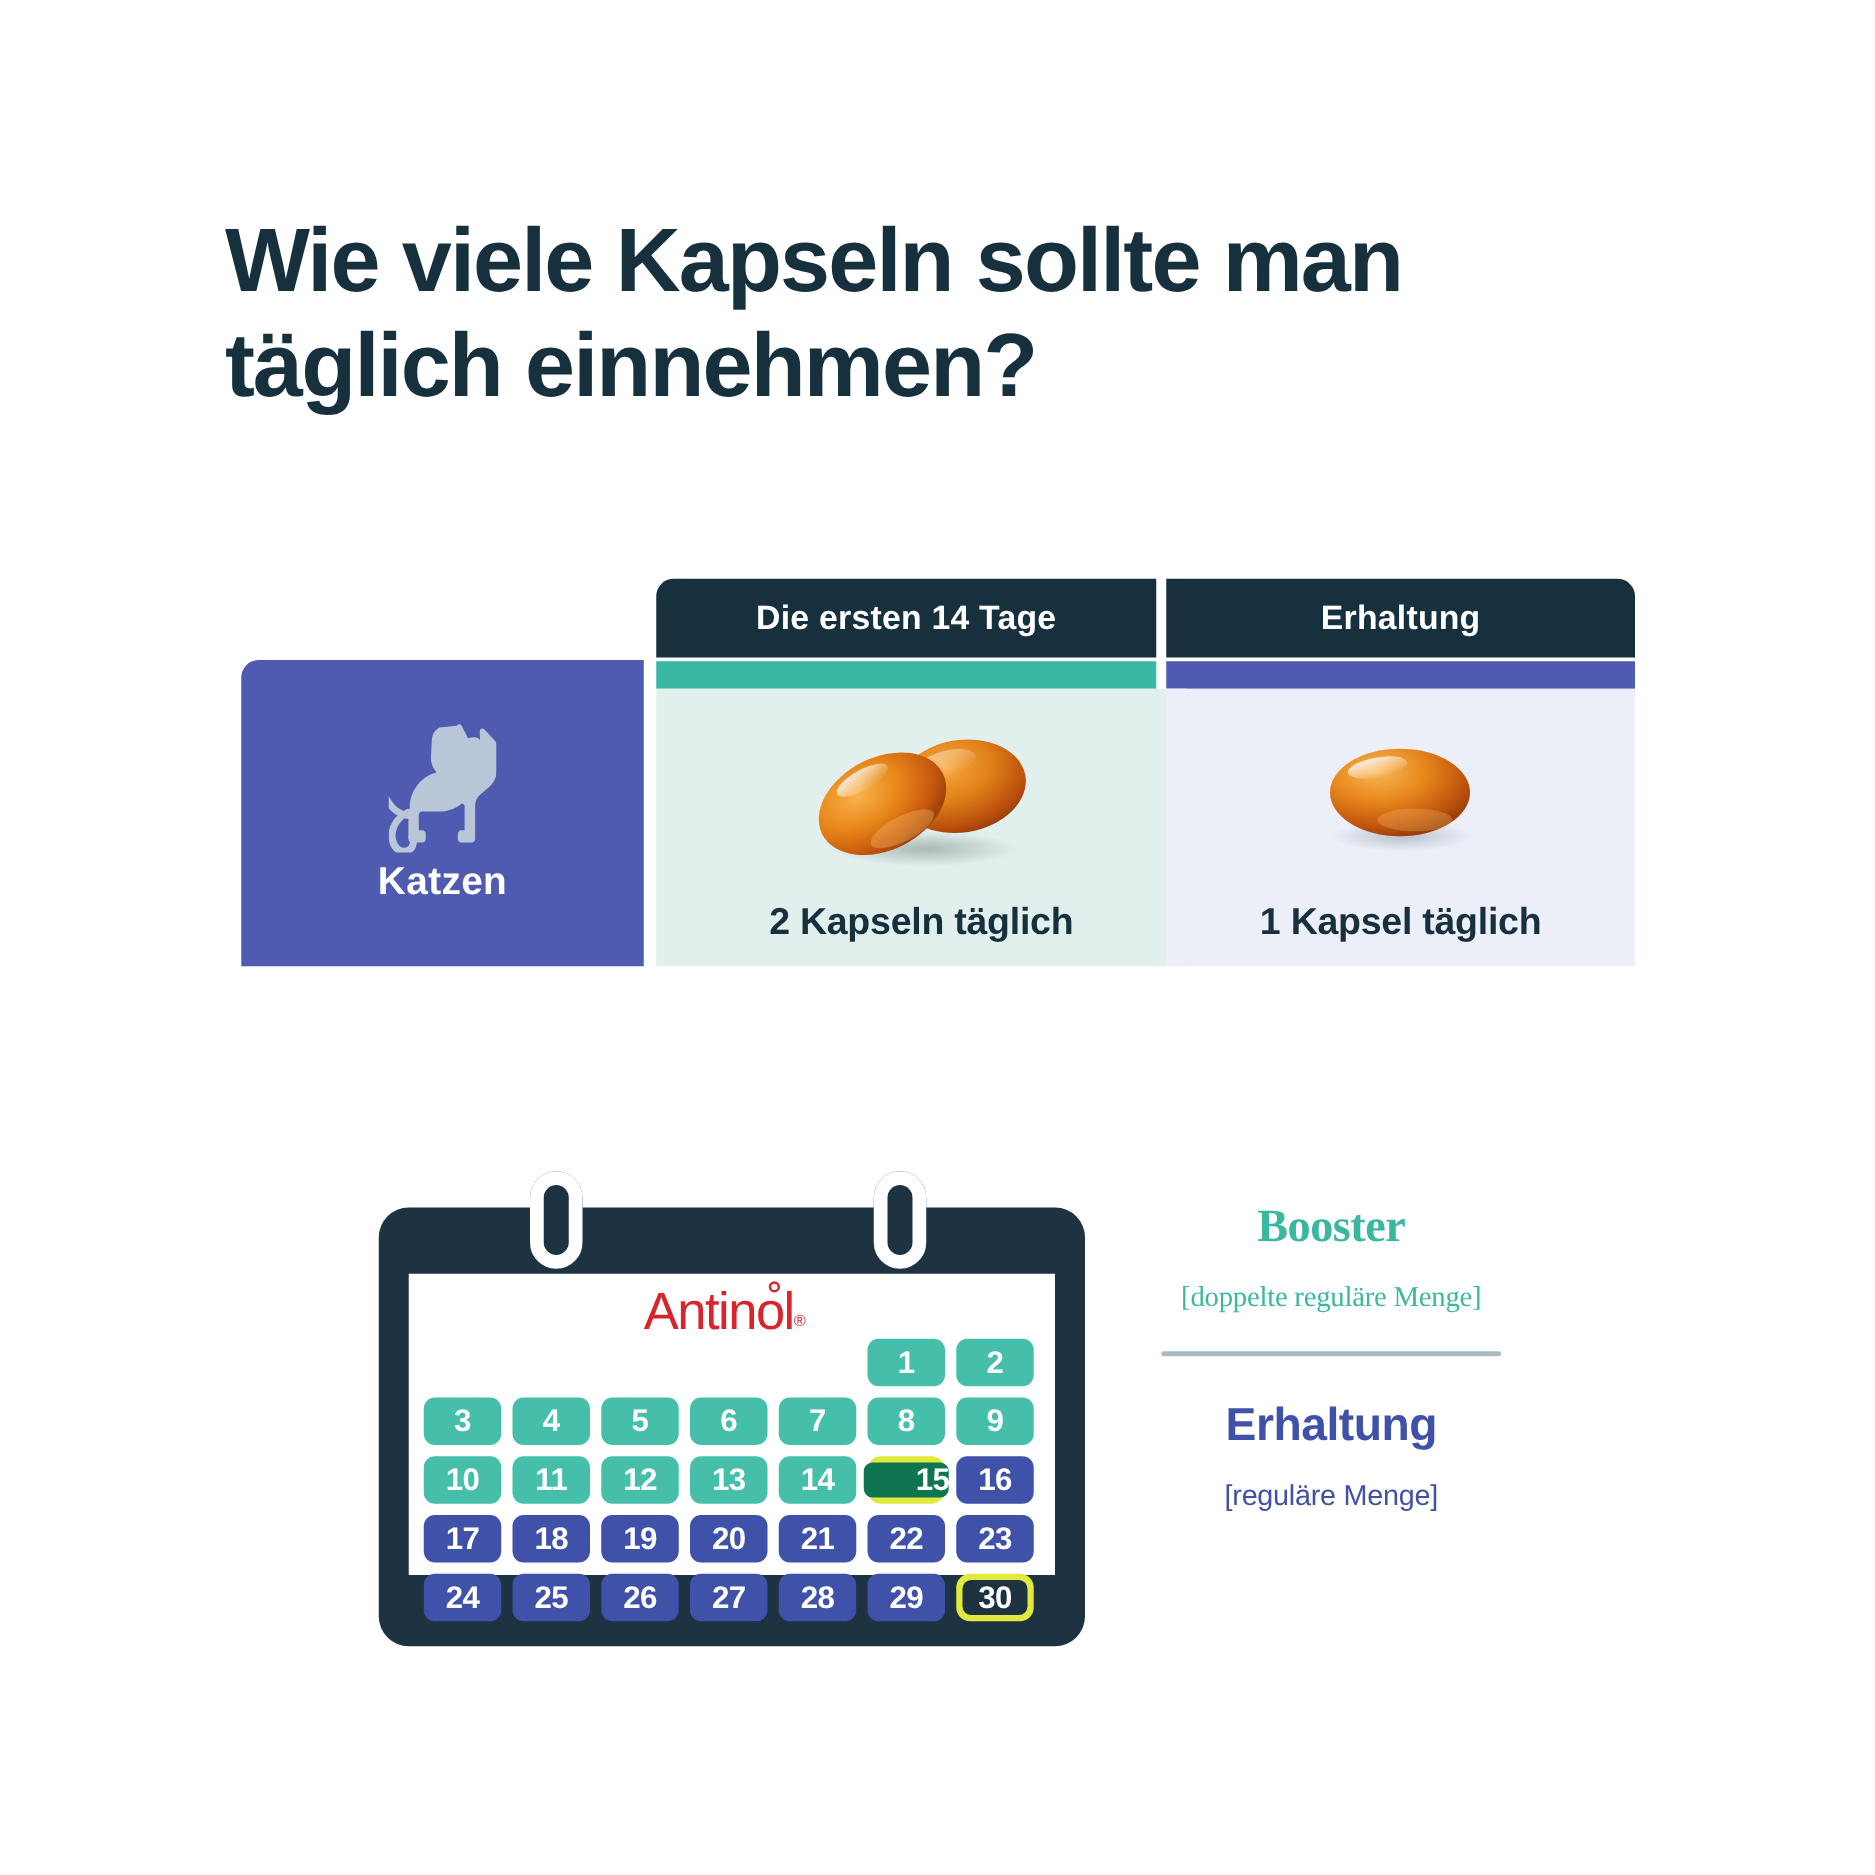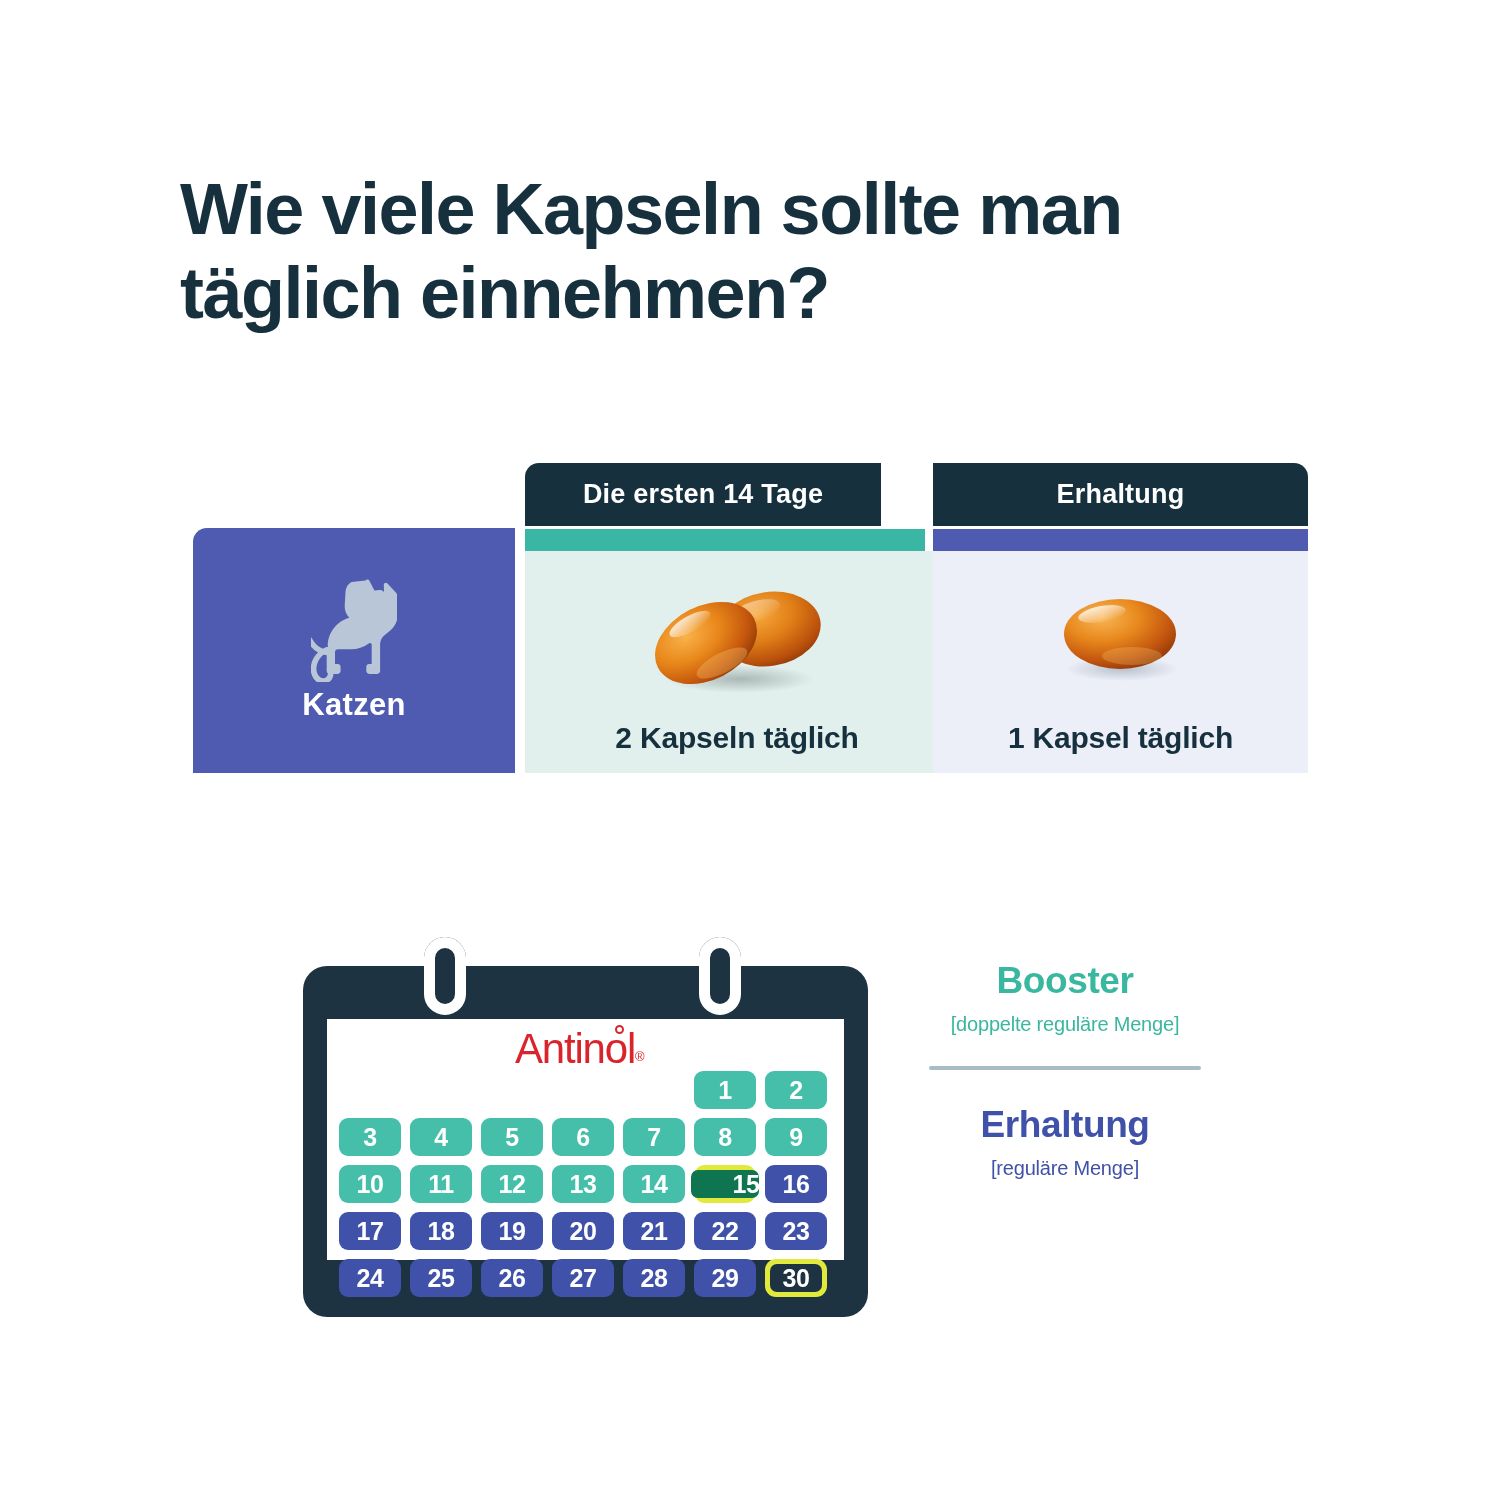--- a/index.html
+++ b/index.html
@@ -40,21 +40,21 @@
     background: #16303e;
     color: #ffffff;
     font-weight: bold;
     font-size: 27px;
     letter-spacing: 0.2px;
     display: flex;
     align-items: center;
     justify-content: center;
     height: 63px;
   }
-  .hdr-1 { left: 525px; top: 463px; width: 356px; border-radius: 14px 0 0 0; }
+  .hdr-1 { left: 525px; top: 463px; width: 400px; border-radius: 14px 0 0 0; }
   .hdr-2 { left: 933px; top: 463px; width: 375px; border-radius: 0 14px 0 0; }
 
   .accent { position: absolute; height: 22px; }
   .accent-1 { left: 525px; top: 529px; width: 400px; background: #3ab7a4; }
   .accent-2 { left: 933px; top: 529px; width: 375px; background: #4e5bb0; }
 
   .body-cell {
     position: absolute;
     top: 551px;
     height: 222px;
@@ -221,22 +221,22 @@
     align-items: center;
     justify-content: center;
     border-radius: 7px;
   }
   .day.ring.green > span { background: #0e7550; padding-left: 42px; }
   .day.ring.dark  > span { background: #1d3342; }
 
   
   .legend { position: absolute; left: 900px; top: 960px; width: 330px; text-align: center; }
   .legend-title { font-weight: bold; font-size: 37px; letter-spacing: -0.4px; }
-  .legend-sub { font-size: 20px; margin-top: 11px; letter-spacing: -0.2px; }
-  .booster-color { color: #3ab79f; }
+  .legend-sub { font-size: 23px; margin-top: 22px; letter-spacing: -0.2px; }
+  .booster-color { color: #3ab79f; font-family: Liberation Serif, serif; }
   .maint-color { color: #3f51a8; }
   .legend-divider {
     width: 272px;
     height: 4px;
     background: #a8bcc4;
     margin: 30px auto 34px auto;
     border-radius: 2px;
   }
 </style>
 </head>

